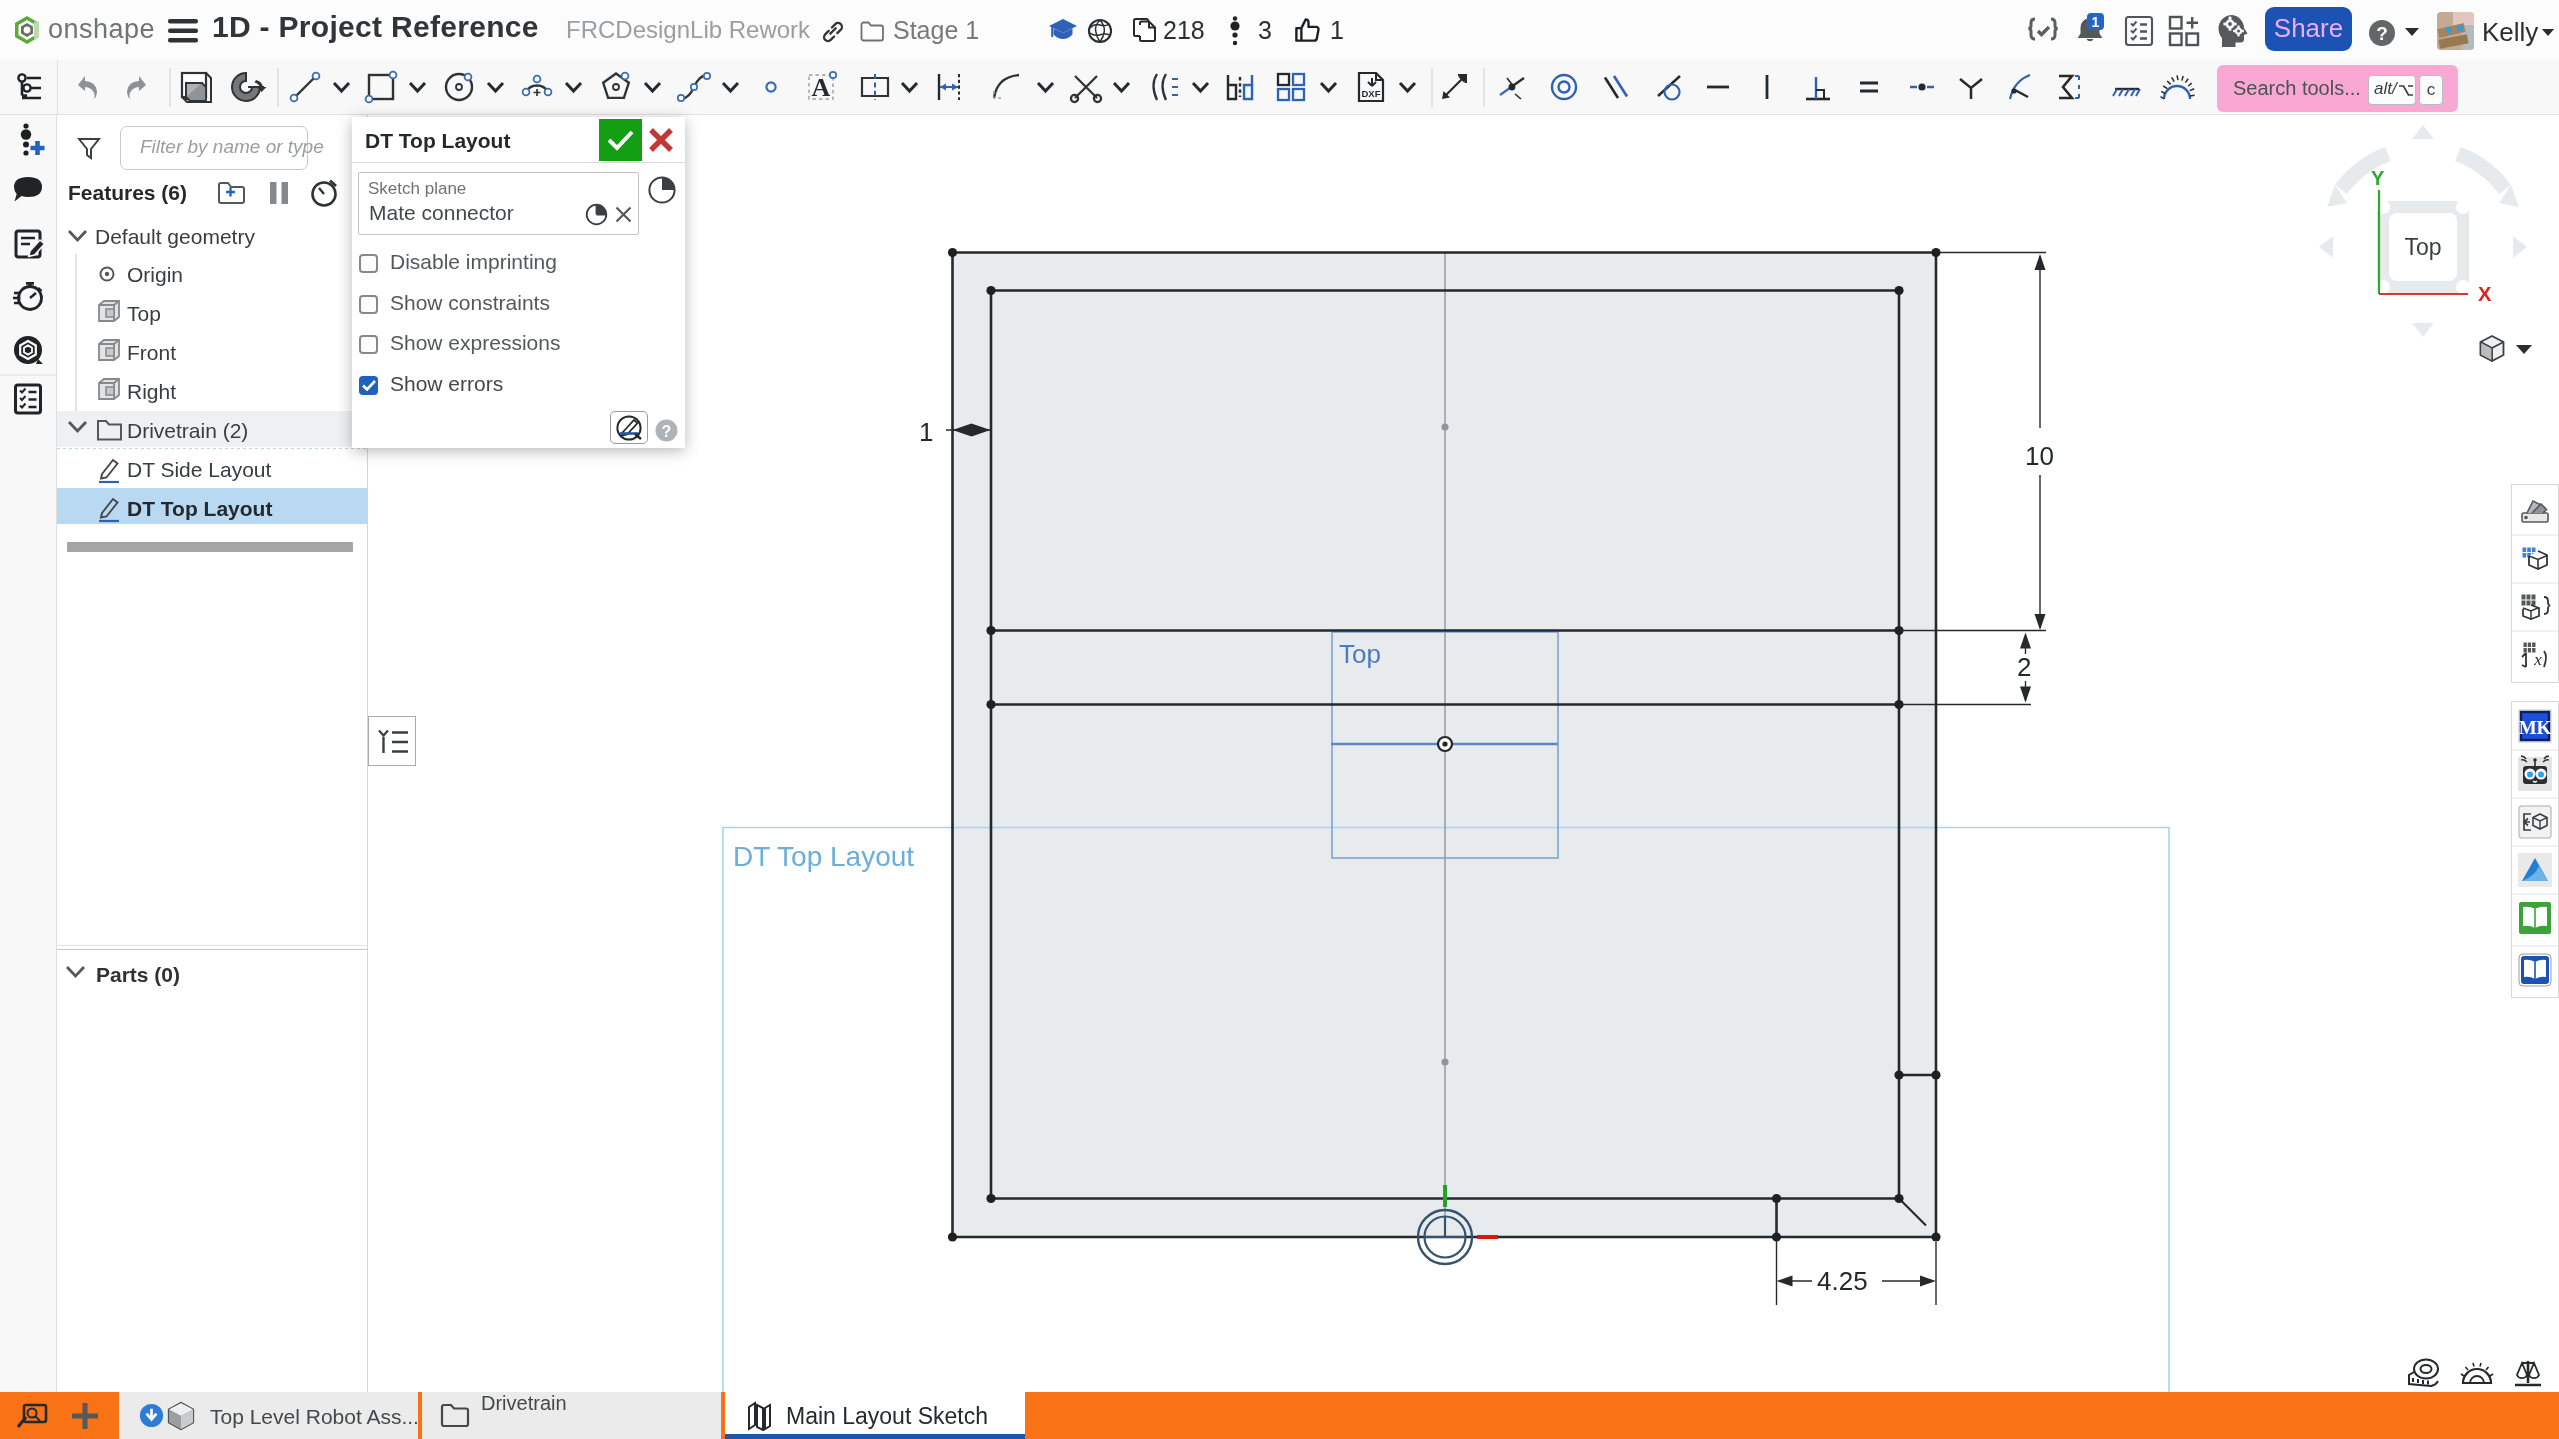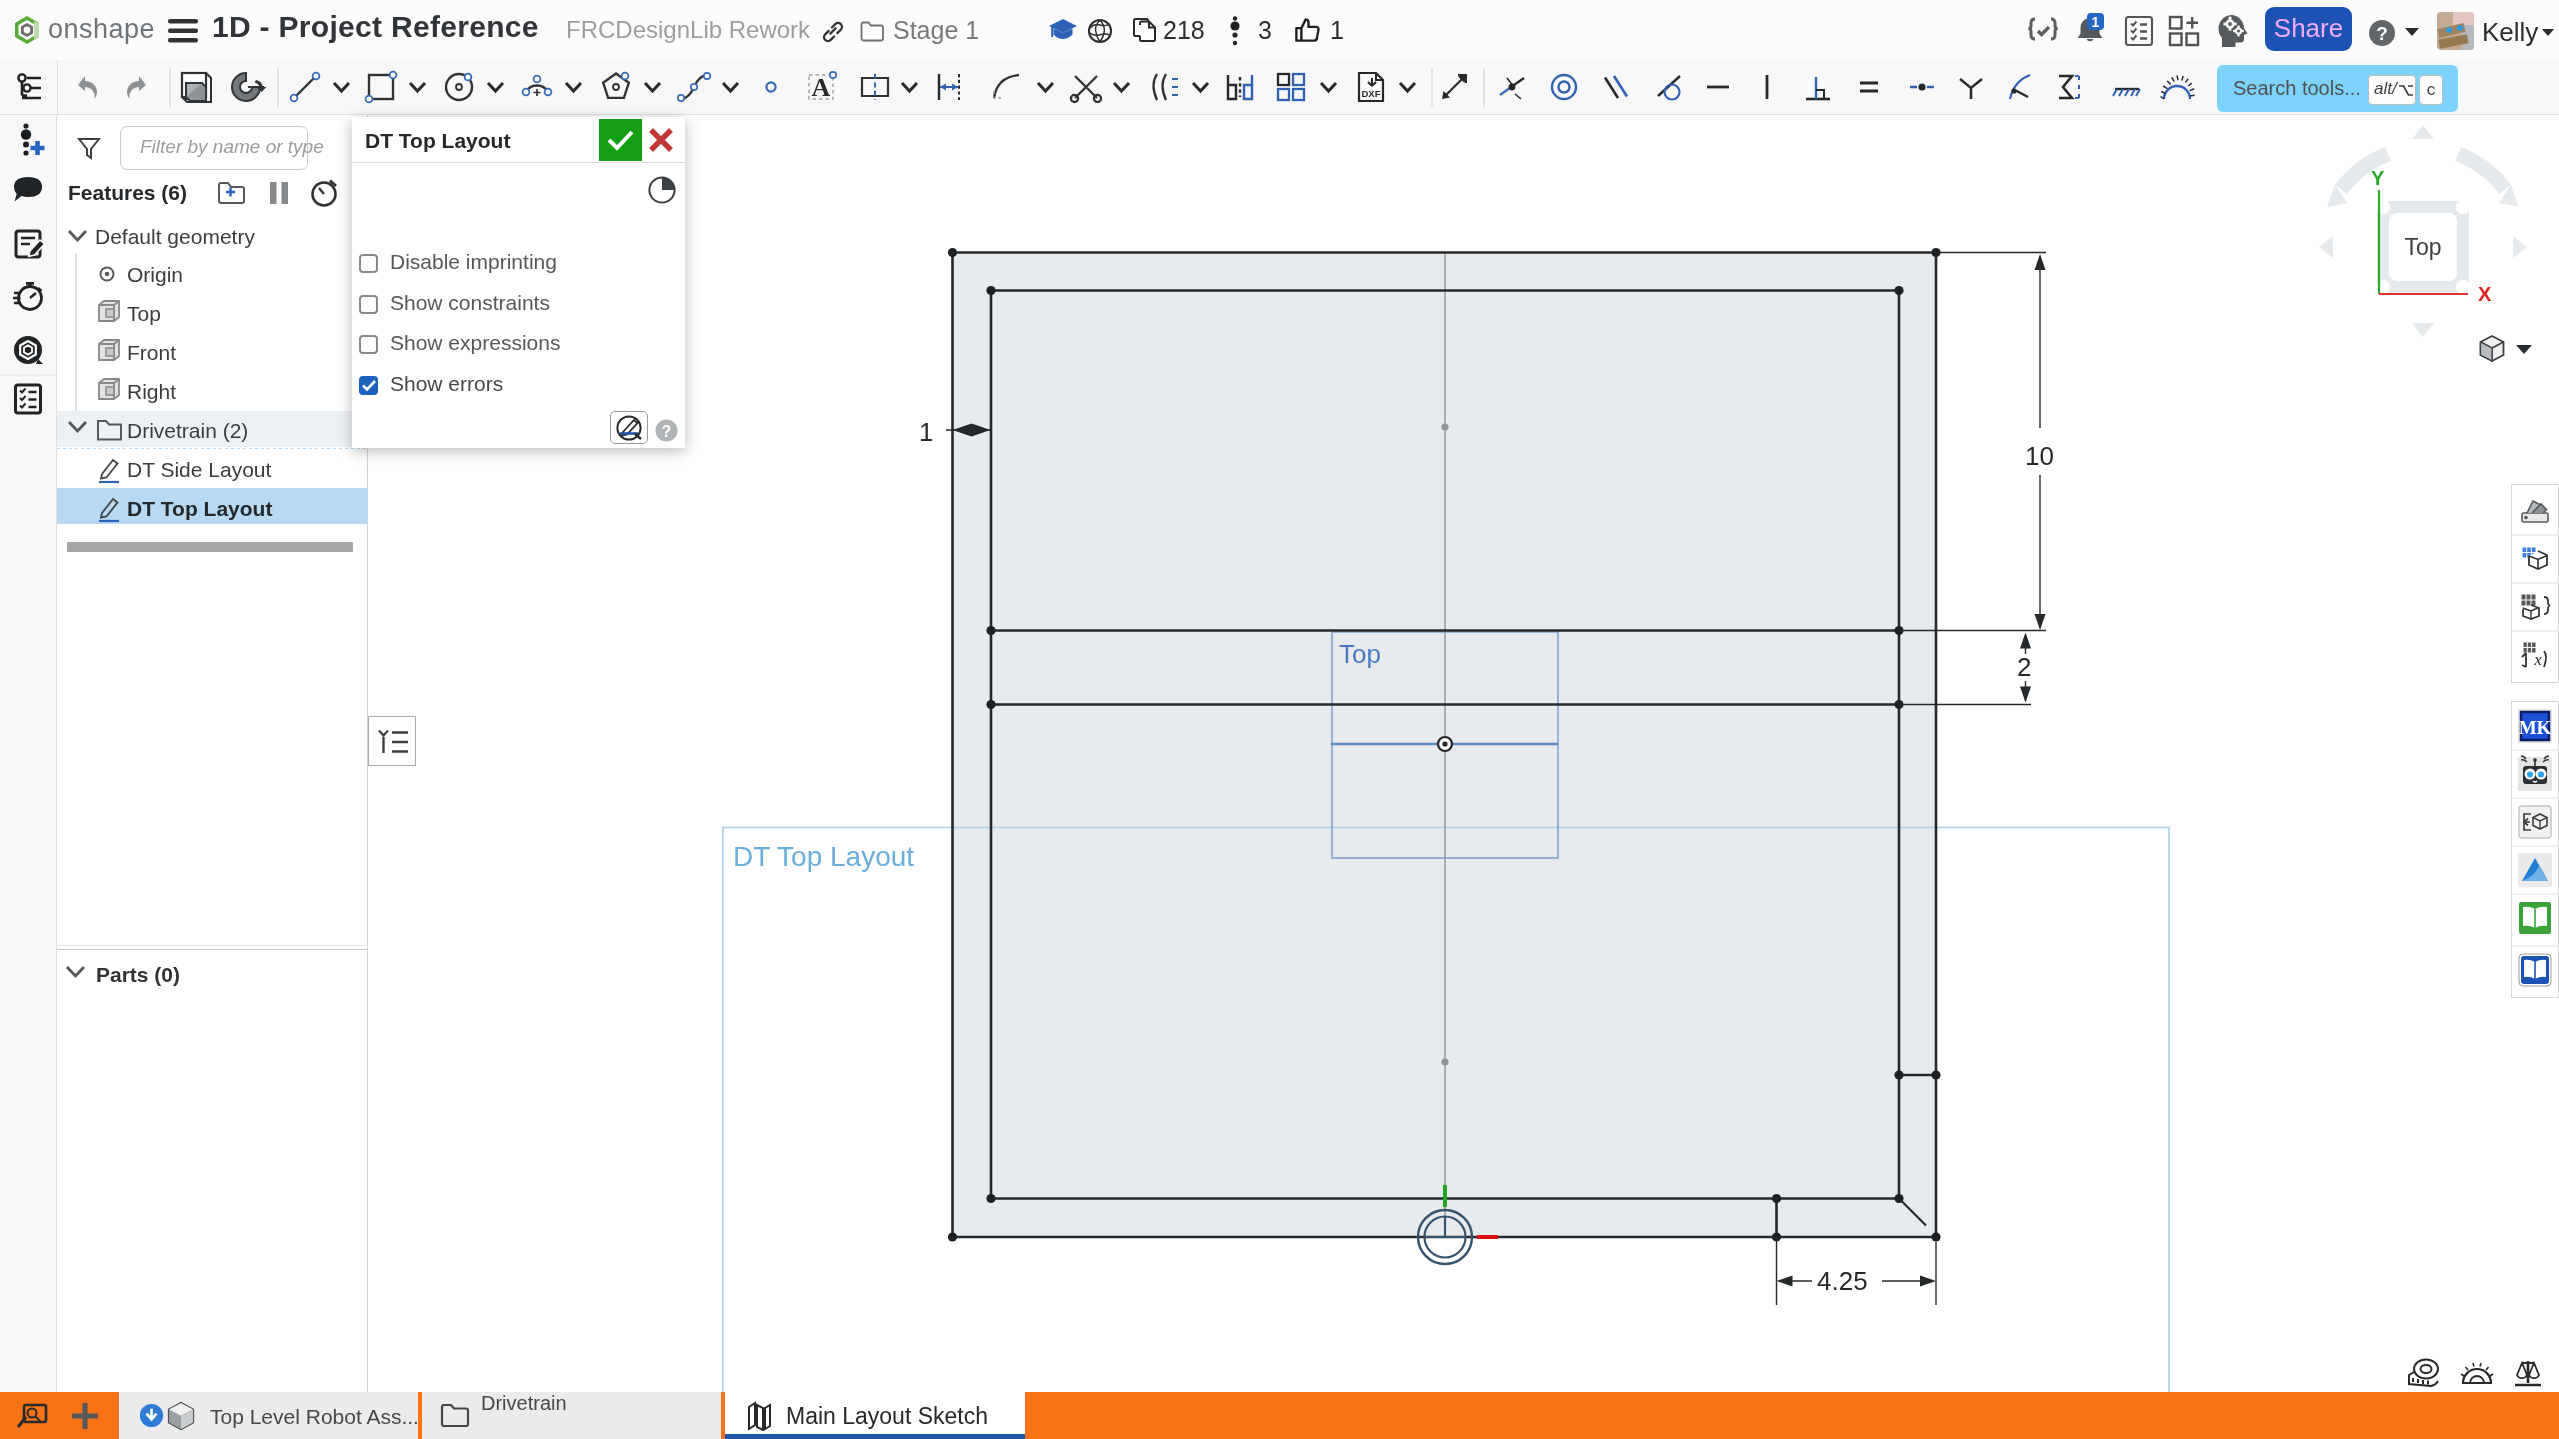--- a/index.html
+++ b/index.html
@@ -358,21 +358,21 @@
     <path d="M645 23 l7.5 8 7.5 -8"></path>
         <path d="M723 23 l7.5 8 7.5 -8"></path>
     <path d="M902 23 l7.5 8 7.5 -8"></path>
         <path d="M1038 23 l7.5 8 7.5 -8"></path>
     <path d="M1114 23 l7.5 8 7.5 -8"></path>
         <path d="M1193 23 l7.5 8 7.5 -8"></path>
     <path d="M1321 23 l7.5 8 7.5 -8"></path>
         <path d="M1400 23 l7.5 8 7.5 -8"></path>
   </g>
 </svg>
-<div class="abs" style="left:2217px;top:5px;width:241px;height:47px;background:#7dd3fc;border-radius:6px;">
+<div class="abs" style="left:2217px;top:5px;width:241px;height:47px;background:#f9a8d4;border-radius:6px;">
   <div class="abs" style="left:16px;top:12px;font-size:20px;color:#4d5154;">Search tools...</div>
   <div class="abs" style="left:151px;top:10px;width:48px;height:30px;background:#fdfdfd;border:1px solid #b9bcbe;border-radius:4px;">
     <span class="abs" style="left:5px;top:3px;font-size:17px;color:#3c3f41;font-style:italic;">alt/</span>
     <svg class="abs" style="left:29px;top:8px" width="16" height="13" viewBox="0 0 16 13" fill="none" stroke="#3c3f41" stroke-width="1.7">
       <path d="M1 2 h4.5 l5 9 h4.5 M10 2 h5"></path>
     </svg>
   </div>
   <div class="abs" style="left:202px;top:10px;width:24px;height:30px;background:#fdfdfd;border:1px solid #b9bcbe;border-radius:4px;font-size:17px;color:#3c3f41;line-height:28px;text-align:center;">c</div>
 </div>
 </div>
@@ -755,20 +755,32 @@
 <div class="abs" style="left:247px;top:2px;width:43px;height:42px;background:#149e14;">
   <svg class="abs" style="left:8px;top:10px" width="27" height="22" viewBox="0 0 27 22" fill="none" stroke="#fff" stroke-width="4">
     <path d="M2 11 l8 8 L25 3"></path>
   </svg>
 </div>
 <svg class="abs" style="left:295px;top:9px" width="28" height="28" viewBox="0 0 28 28">
   <path d="M4 4 L24 24 M24 4 L4 24" stroke="#c43737" stroke-width="5.4"></path>
 </svg>
 <div class="abs" style="left:0;top:44.5px;width:333px;height:1px;background:#dcdcdc;"></div>
 
+<div class="abs" style="left:6px;top:55px;width:281px;height:63px;border:1px solid #c3c3c3;border-radius:2px;">
+  <div class="abs" style="left:9px;top:6px;font-size:17px;color:#6f7377;">Sketch plane</div>
+  <div class="abs" style="left:10px;top:28px;font-size:21px;color:#45484a;">Mate connector</div>
+  <svg class="abs" style="left:226px;top:30px" width="23" height="23" viewBox="0 0 23 23" fill="none" stroke="#3c3f41" stroke-width="1.8">
+    <circle cx="11.5" cy="11.5" r="9.8"></circle>
+    <path d="M11.5 11.5 V2 M11.5 11.5 L21 11.5"></path>
+    <path d="M11.5 11.5 L11.5 2 A9.5 9.5 0 0 1 21 11.5 Z" fill="#3c3f41" stroke="none"></path>
+  </svg>
+  <svg class="abs" style="left:255px;top:32px" width="19" height="19" viewBox="0 0 19 19" stroke="#55585a" stroke-width="2.2">
+    <path d="M2.5 2.5 L16.5 16.5 M16.5 2.5 L2.5 16.5"></path>
+  </svg>
+</div>
 <svg class="abs" style="left:295px;top:58px" width="30" height="30" viewBox="0 0 30 30" fill="none" stroke="#3c3f41" stroke-width="2">
   <circle cx="15" cy="15" r="12.6"></circle>
   <path d="M15 15 L15 2.8 A12.2 12.2 0 0 1 27.2 15 Z" fill="#3c3f41" stroke="none"></path>
 </svg>
 
 <div class="abs" style="left:7px;top:137px;width:19px;height:19px;border:2px solid #85898c;border-radius:4px;background:#fff;"></div>
 <div class="abs" style="left:38px;top:133px;font-size:21px;color:#55585a;">Disable imprinting</div>
 <div class="abs" style="left:7px;top:178px;width:19px;height:19px;border:2px solid #85898c;border-radius:4px;background:#fff;"></div>
 <div class="abs" style="left:38px;top:174px;font-size:21px;color:#55585a;">Show constraints</div>
 <div class="abs" style="left:7px;top:218px;width:19px;height:19px;border:2px solid #85898c;border-radius:4px;background:#fff;"></div>

